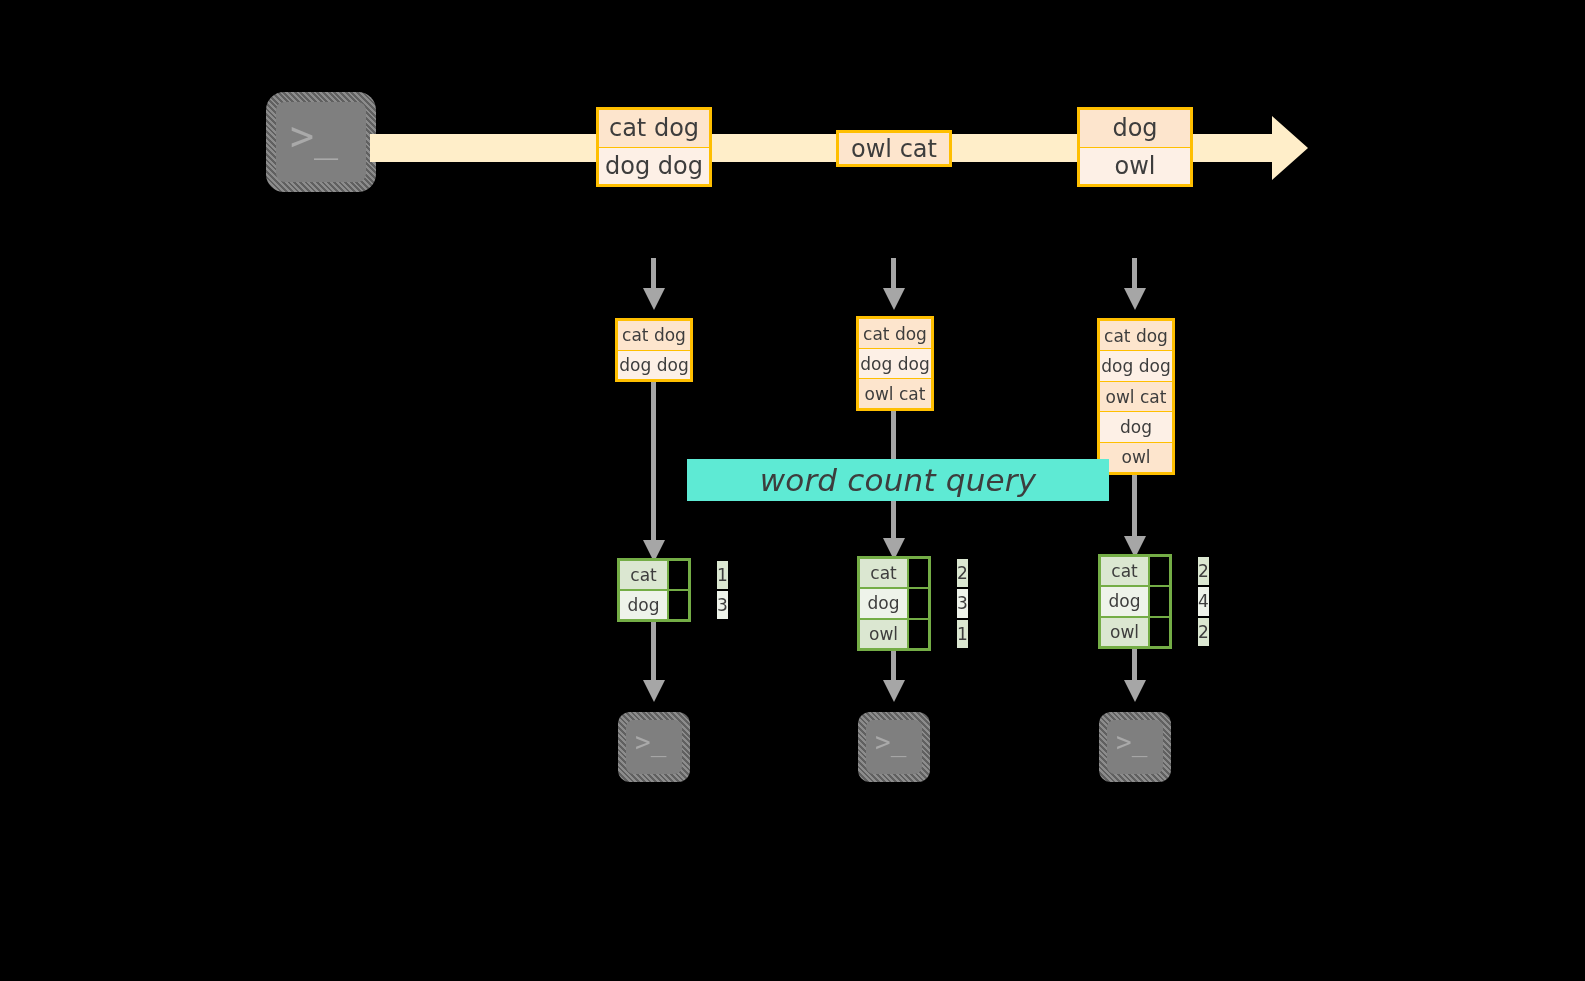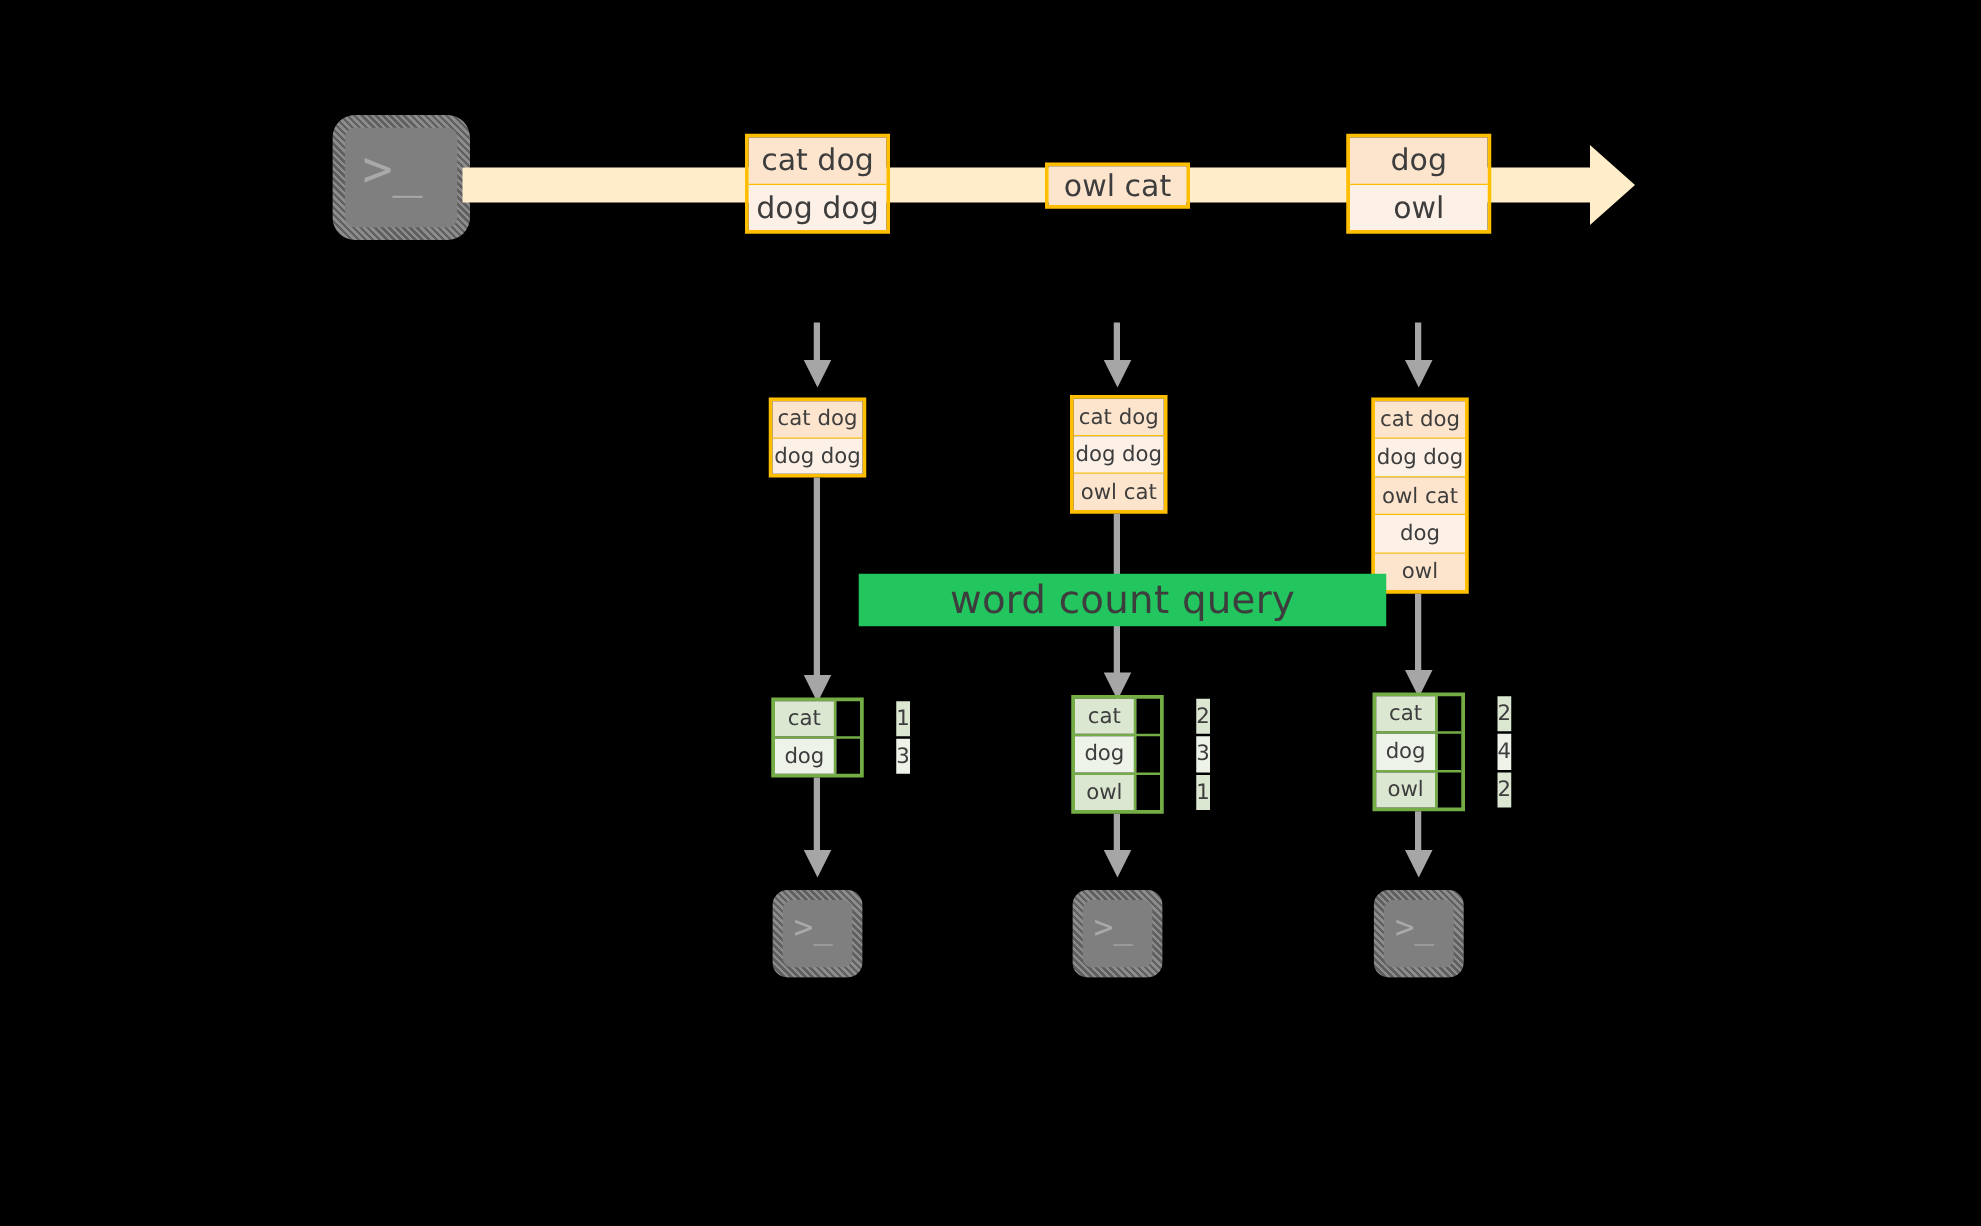--- a/index.html
+++ b/index.html
@@ -142,28 +142,29 @@
     position: absolute;
     width: 0; height: 0;
     border-left: 11px solid transparent;
     border-right: 11px solid transparent;
     border-top: 22px solid #a6a6a6;
   }
 
   
   .query-label {
     position: absolute;
-    background: #22c55e;
+    background: #5eead4;
     color: #3d3d3d;
     display: flex;
     align-items: center;
     justify-content: center;
     font-size: 31px;
     white-space: nowrap;
     letter-spacing: 0.2px;
+    font-style: italic;
   }
 </style>
 </head>
 <body>
 
 <div id="stage">
 
   <div class="terminal big" style="left:266px; top:92px;">
     <div class="inner">
       <span class="prompt">&gt;_</span>

